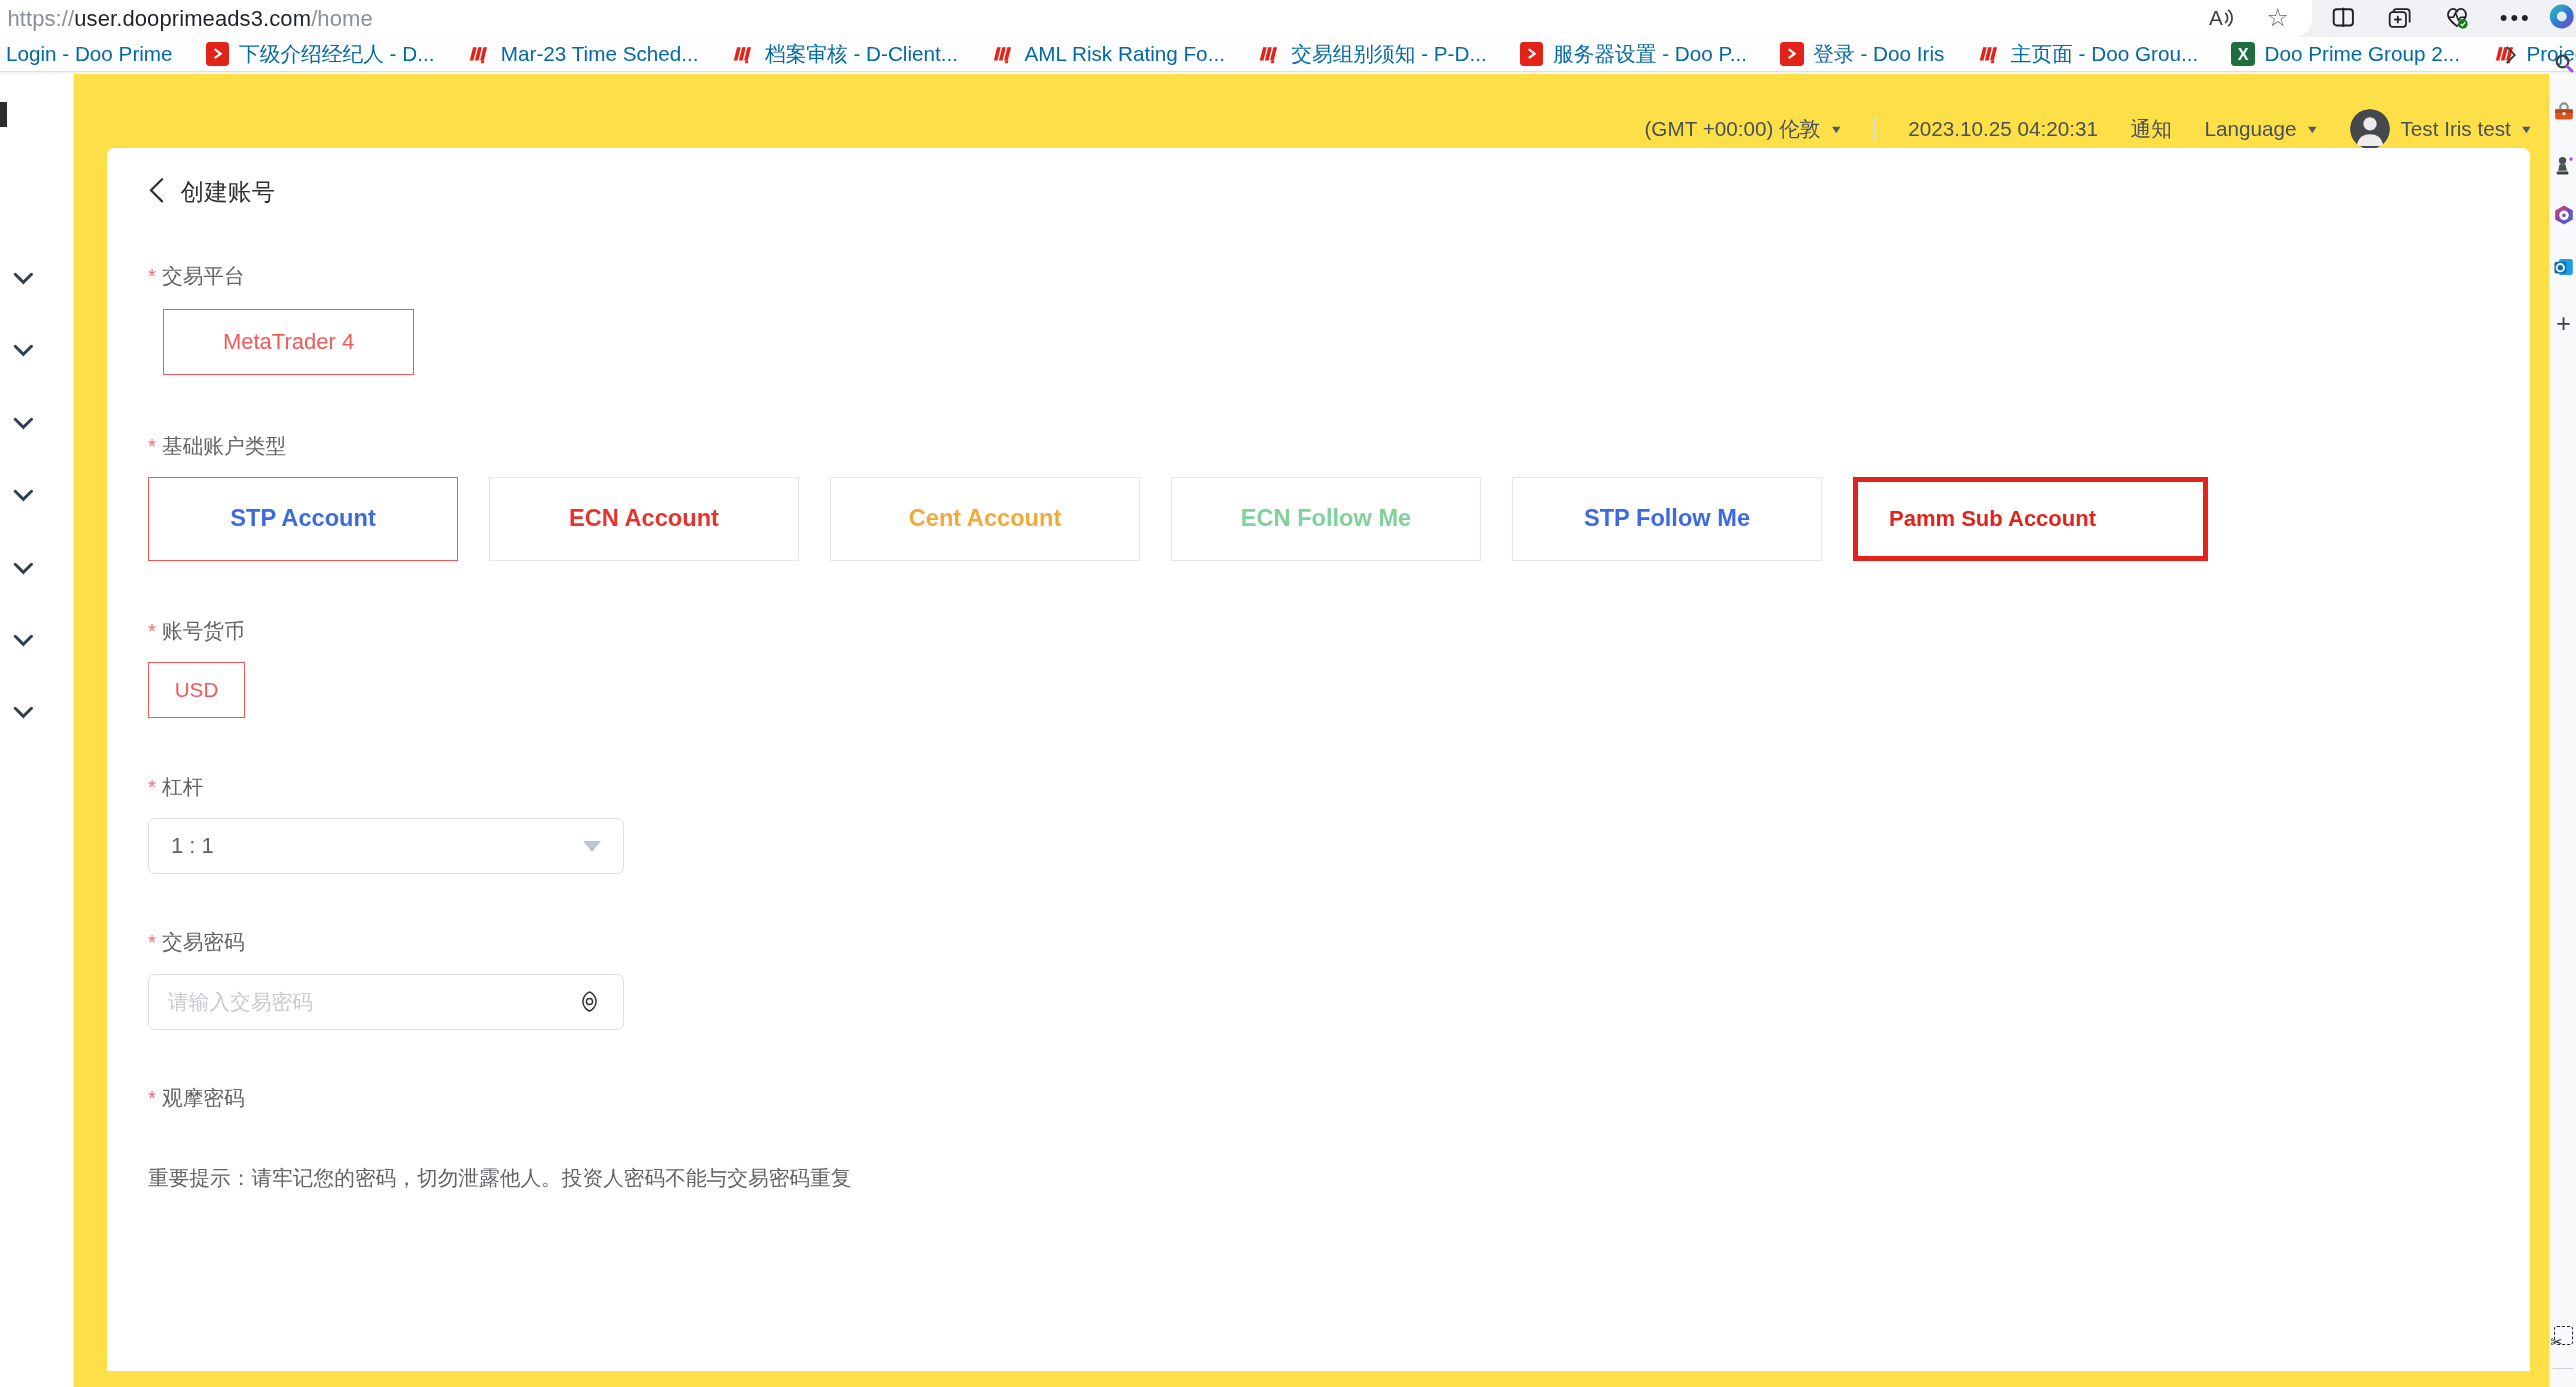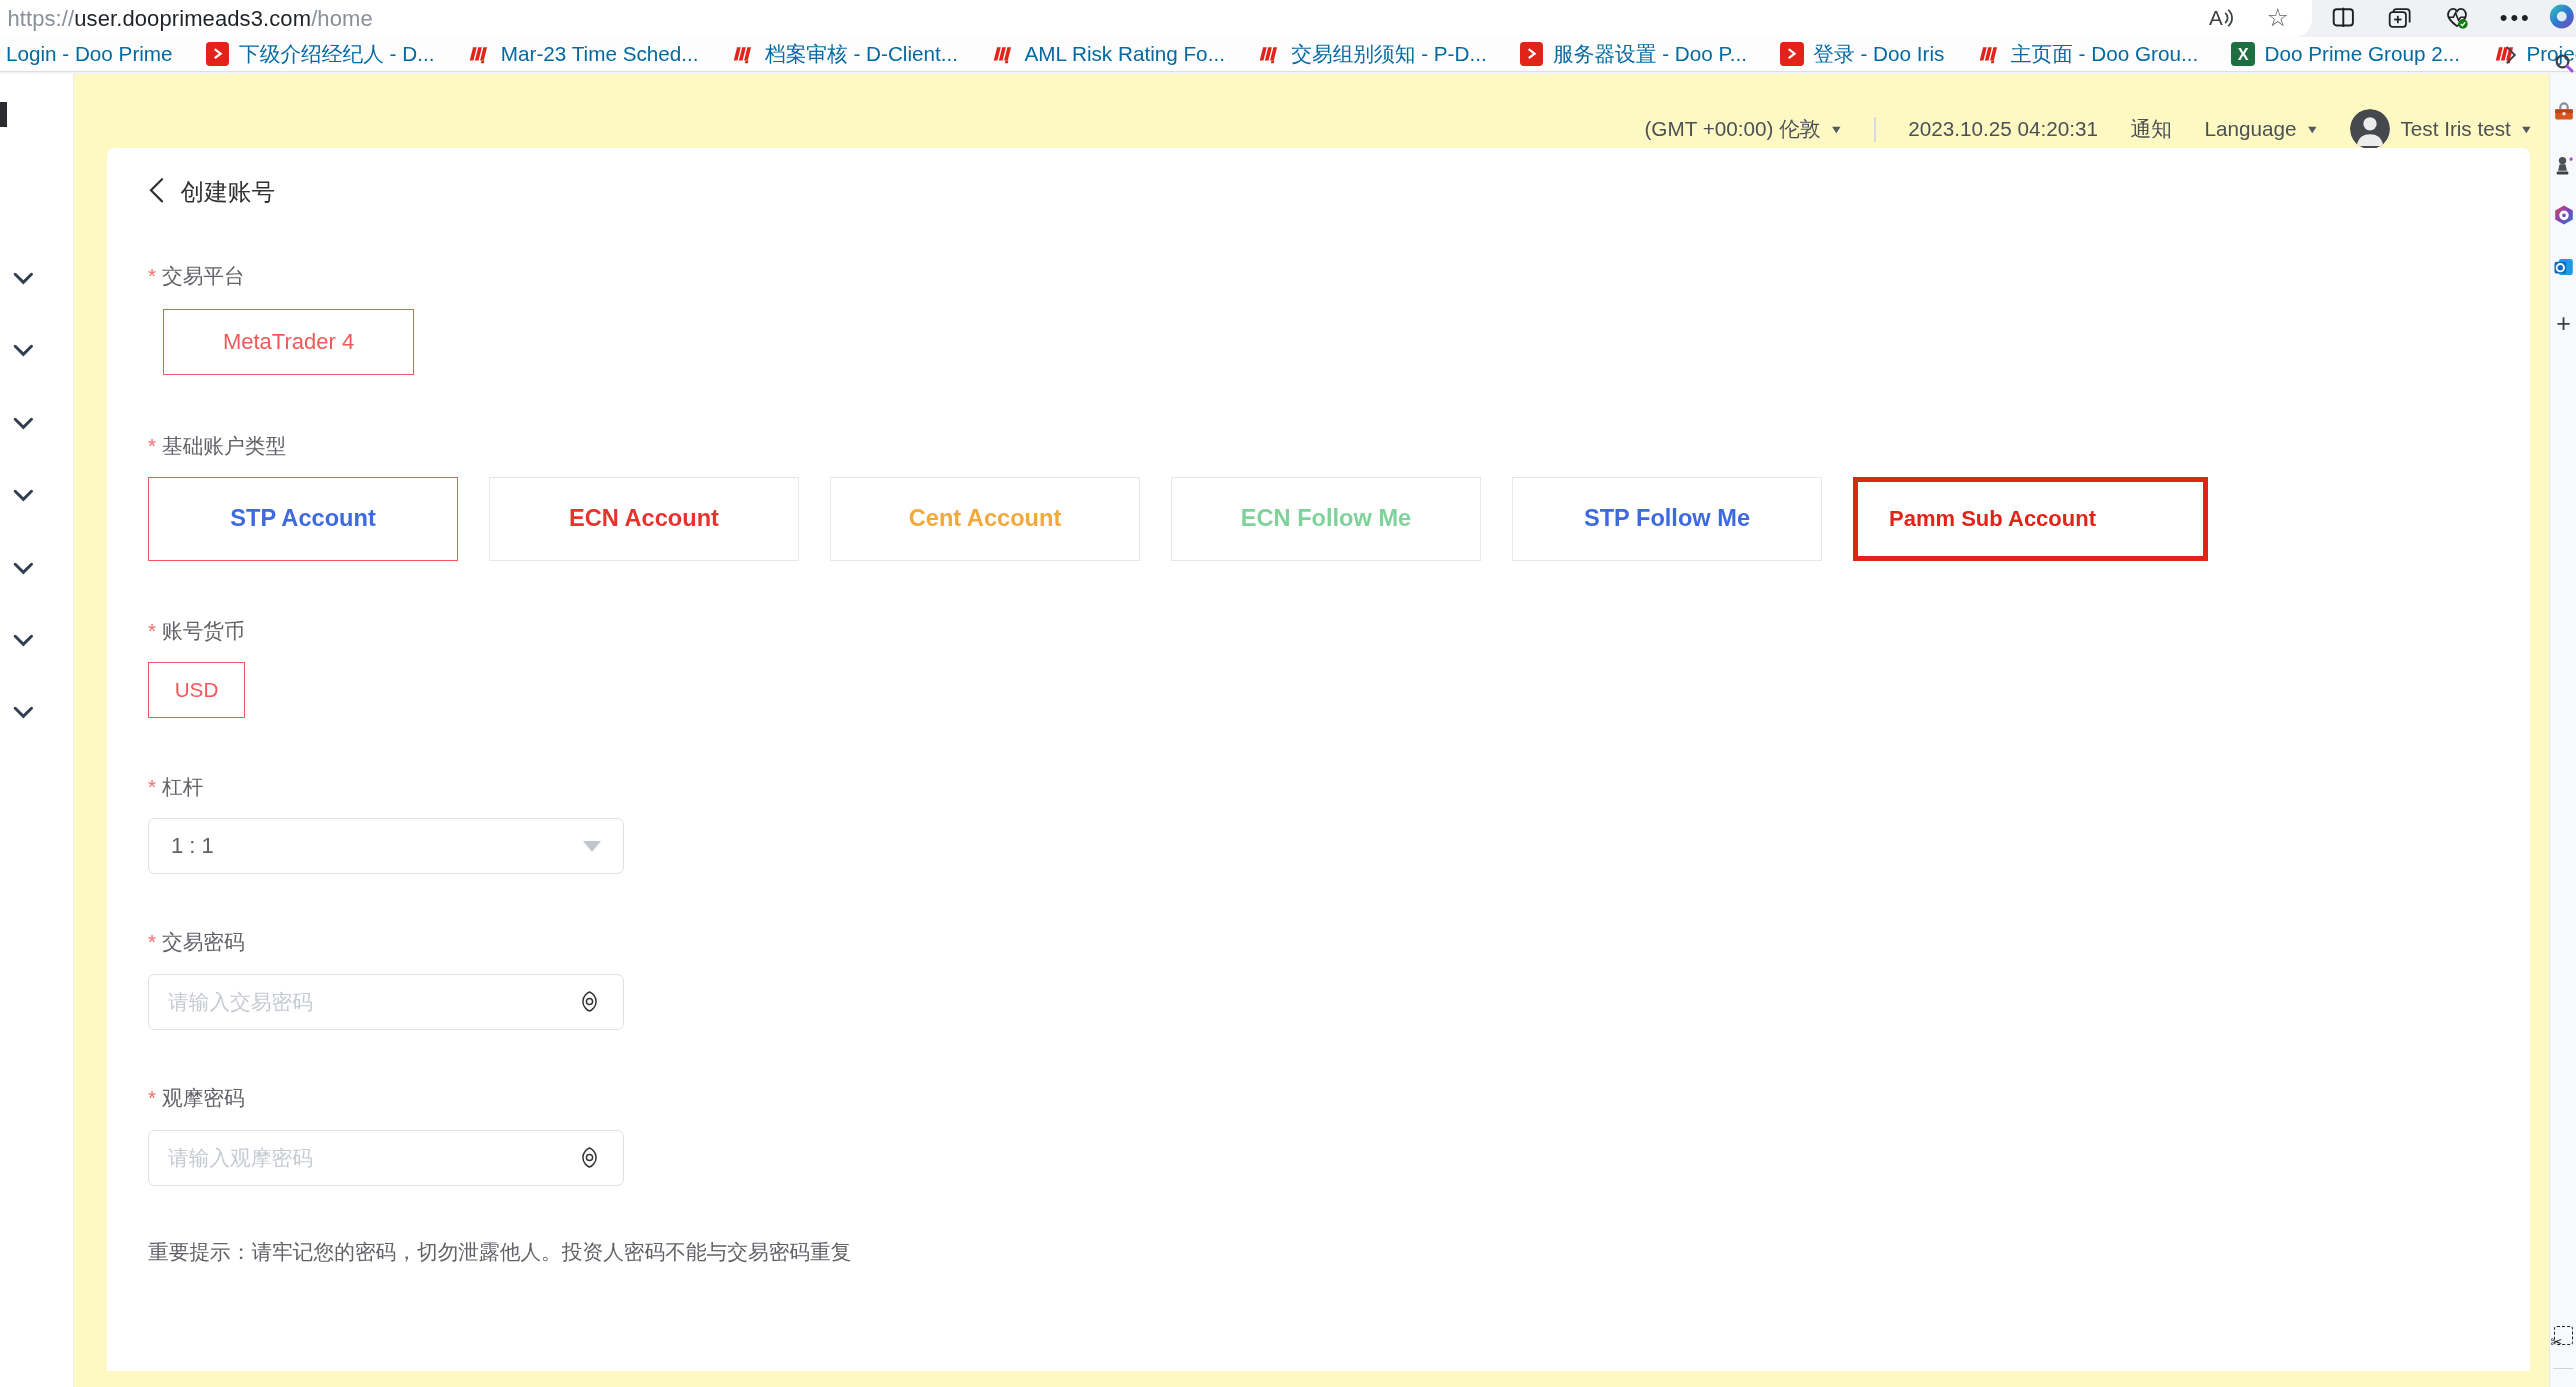--- a/index.html
+++ b/index.html
@@ -27,21 +27,21 @@
                border-bottom:1.5px solid #dcdee3; display:flex; align-items:center; padding-left:5.9px; }
   .bm { display:flex; align-items:center; gap:8.9px; margin-right:32.5px; white-space:nowrap; }
   .bm-label { font-size:20.7px; color:#0369a1; }
   .bm-fav { width:25px; height:25px; display:flex; align-items:center; justify-content:center; flex:0 0 auto; }
   .fav-redsq { width:23.6px; height:23.6px; background:#e2231a; border-radius:3.7px; display:flex; align-items:center; justify-content:center; }
   .fav-excel { width:23.6px; height:23.6px; background:#1d6f42; border-radius:3.7px; color:#fff; font-weight:bold; font-size:16.3px;
                display:flex; align-items:center; justify-content:center; }
   .bm-overflow { position:absolute; left:2497px; top:4.4px; width:26.6px; height:26.6px; display:flex; align-items:center; justify-content:center; }
 
   
-  .viewport { position:absolute; left:0; top:74px; width:2576px; height:1313px; background:#fef9c3; }
+  .viewport { position:absolute; left:0; top:74px; width:2576px; height:1313px; background:#fde047; }
   .left-rail { position:absolute; left:0; top:0; width:74px; height:1313px; background:#ffffff; border-right:0.7px solid #ececee; }
   .dark-sliver { position:absolute; left:0; top:28px; width:6.6px; height:25px; background:#2c2c2e; }
   .rail-chev { position:absolute; left:12.6px; width:20.7px; height:13.3px; }
   .right-rail { position:absolute; right:0; top:0; width:27px; height:1313px; background:#f8f9fb; border-left:0.7px solid #e7e9ec; }
   .rr-icon { position:absolute; left:0; width:27px; display:flex; align-items:center; justify-content:center; }
   .rr-divider { position:absolute; left:3px; right:3px; height:0.7px; background:#cfd2d6; }
   .shot-box { width:19px; height:19px; border:1.5px dashed #1f2328; border-radius:3px; position:relative; }
   .shot-box span { position:absolute; left:-4.4px; bottom:-5.9px; font-size:14.8px; color:#1f2328; }
 
   
@@ -402,29 +402,20 @@
             <path d="M17 8 C10 8 5 14 4 17 c1 3 6 9 13 9 s12-6 13-9 c-1-3-6-9-13-9z"></path>
             <circle cx="17" cy="17" r="4.2"></circle>
           </svg>
       </span>
     </div>
 
     <div class="sec-label lab-viewpw">
       <span class="star">*</span>
       <span>观摩密码</span>
     </div>
-    <div class="input-box">
-      <input type="text" placeholder="请输入观摩密码" style="">
-      <span class="eye">
-        <svg width="25" height="25" viewBox="0 0 34 34" fill="none" stroke="#303133" stroke-width="2" transform="rotate(90)">
-            <path d="M17 8 C10 8 5 14 4 17 c1 3 6 9 13 9 s12-6 13-9 c-1-3-6-9-13-9z"></path>
-            <circle cx="17" cy="17" r="4.2"></circle>
-          </svg>
-      </span>
-    </div>
 
     <div class="notice">重要提示：请牢记您的密码，切勿泄露他人。投资人密码不能与交易密码重复</div>
   </div>
 
   <div class="right-rail">
     <div class="rr-icon" style="top:-22px">
       <svg width="22" height="22" viewBox="0 0 30 30" fill="none">
           <circle cx="13" cy="13" r="8" stroke="#3c4043" stroke-width="3"></circle>
           <line x1="19" y1="19" x2="26" y2="26" stroke="#a24ddb" stroke-width="4" stroke-linecap="round"></line>
         </svg>

